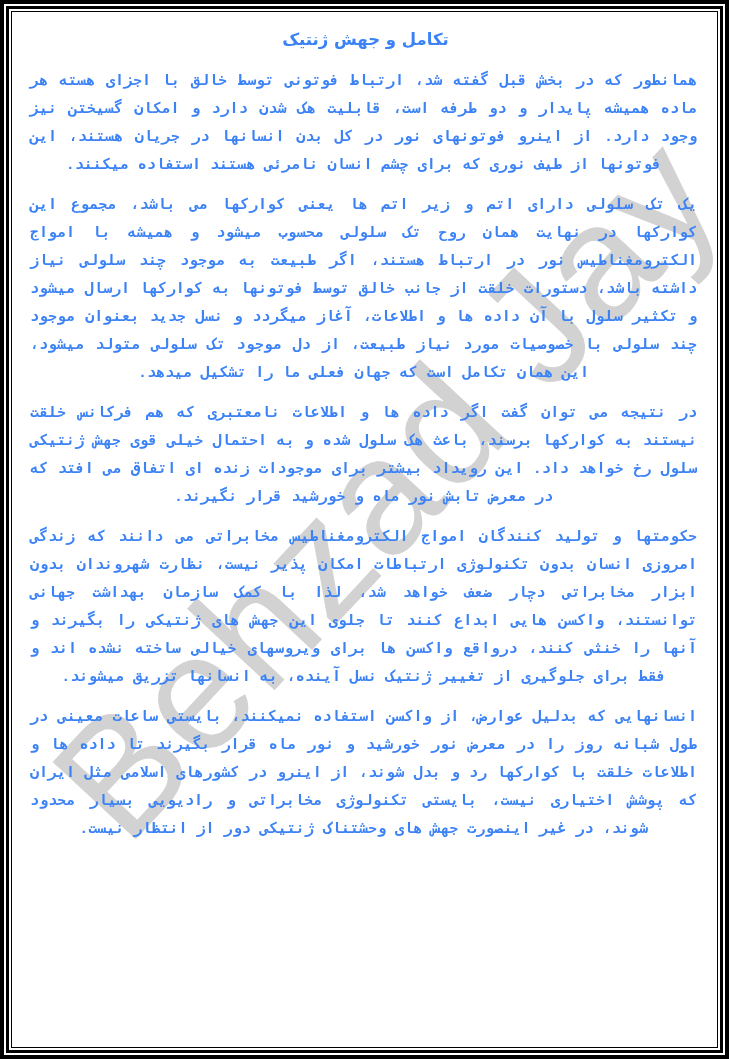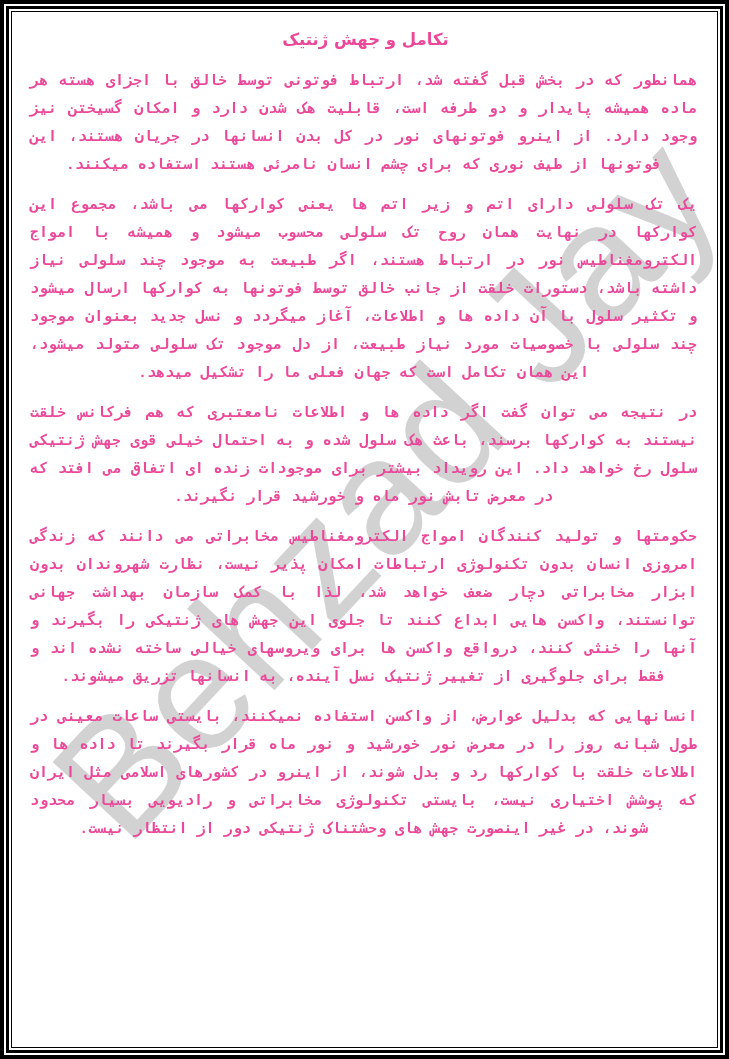--- a/index.html
+++ b/index.html
@@ -52,21 +52,21 @@
     user-select: none;
     pointer-events: none;
   }
   .content {
     position: relative;
     z-index: 1;
     height: 100%;
     box-sizing: border-box;
     padding: 6px 16px 8px 18px;
     direction: rtl;
-    color: #ec4899;
+    color: #3b82f6;
     font-weight: bold;
     font-size: 15px;
     line-height: 28px;
   }
   .title {
     text-align: center;
     font-size: 16.5px;
     font-weight: bold;
     margin: 8px 0 14px 0;
   }

